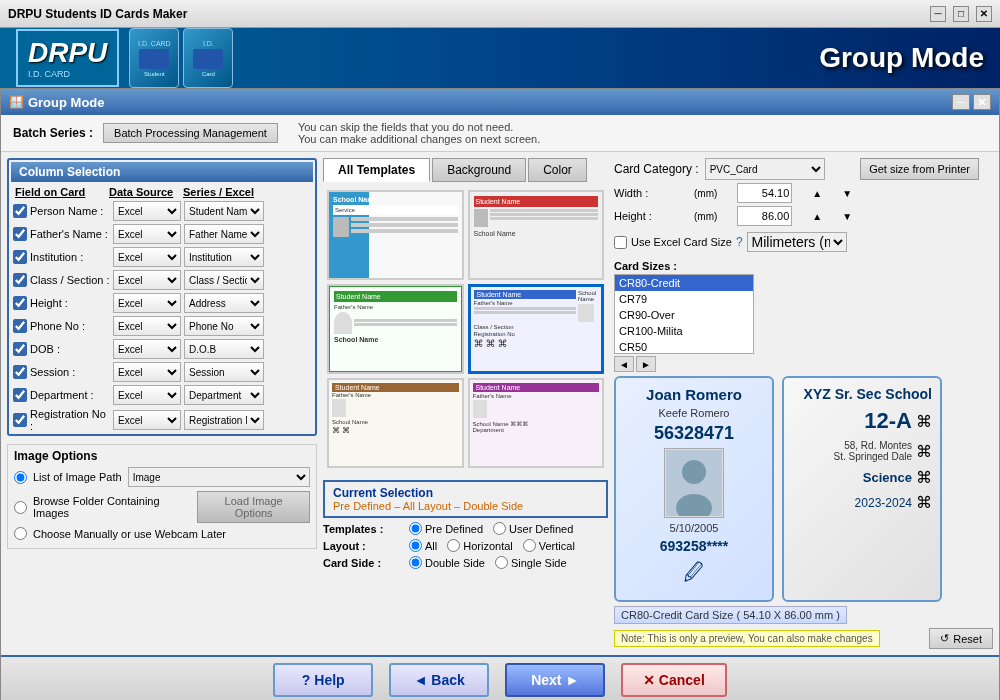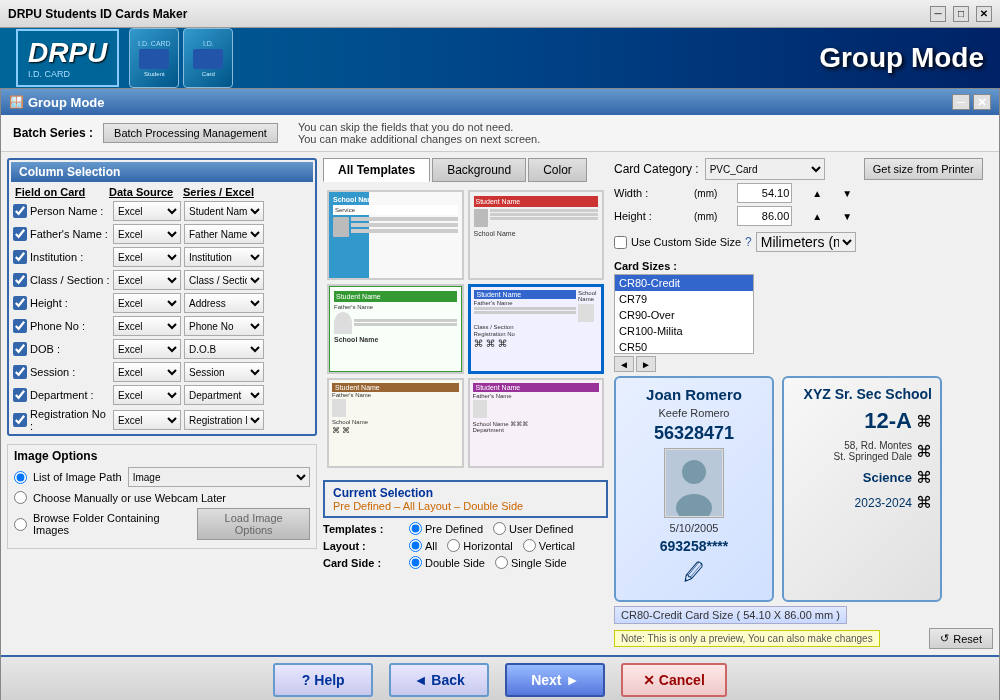--- a/index.html
+++ b/index.html
@@ -602,26 +602,26 @@
           <div class="image-options-title">Image Options</div>
           <div class="img-opt-row">
             <input type="radio" name="imgopt" checked="" style="">
             <span>List of Image Path</span>
             <select class="img-opt-select">
               <option>Image</option>
             </select>
           </div>
           <div class="img-opt-row">
             <input type="radio" name="imgopt" style="">
-            <span>Choose Manually or use Webcam Later</span>
+            <span>Browse Folder Containing Images</span>
+            <button class="load-img-btn" disabled="">Load Image Options</button>
           </div>
           <div class="img-opt-row">
             <input type="radio" name="imgopt" style="">
-            <span>Browse Folder Containing Images</span>
-            <button class="load-img-btn" disabled="">Load Image Options</button>
+            <span>Choose Manually or use Webcam Later</span>
           </div>
         </div>
       </div>
 
       <div class="middle-panel">
 
         <div class="tabs-row">
           <button class="tab-btn active">All Templates</button>
           <button class="tab-btn inactive">Background</button>
           <button class="tab-btn inactive">Color</button>
@@ -815,21 +815,21 @@
               <div class="dim-row">
                 <span class="dim-label">Height :</span>
                 <span class="dim-unit">(mm)</span>
                 <input type="text" class="dim-input" value="86.00" style="">
                 <span style="font-size:10px;cursor:pointer;">▲</span>
                 <span style="font-size:10px;cursor:pointer;">▼</span>
               </div>
             </div>
             <div class="custom-size-row">
               <input type="checkbox" style="">
-              <span>Use Custom Side Size</span>
+              <span>Use Excel Card Size</span>
               <span style="cursor:pointer;color:#3366aa;font-size:12px;">?</span>
               <select class="unit-select">
                 <option>Milimeters (mm)</option>
               </select>
             </div>
           </div>
 
           <div style="display:flex;flex-direction:column;gap:4px;align-items:center;">
             <button class="get-size-btn">Get size from Printer</button>
           </div>

